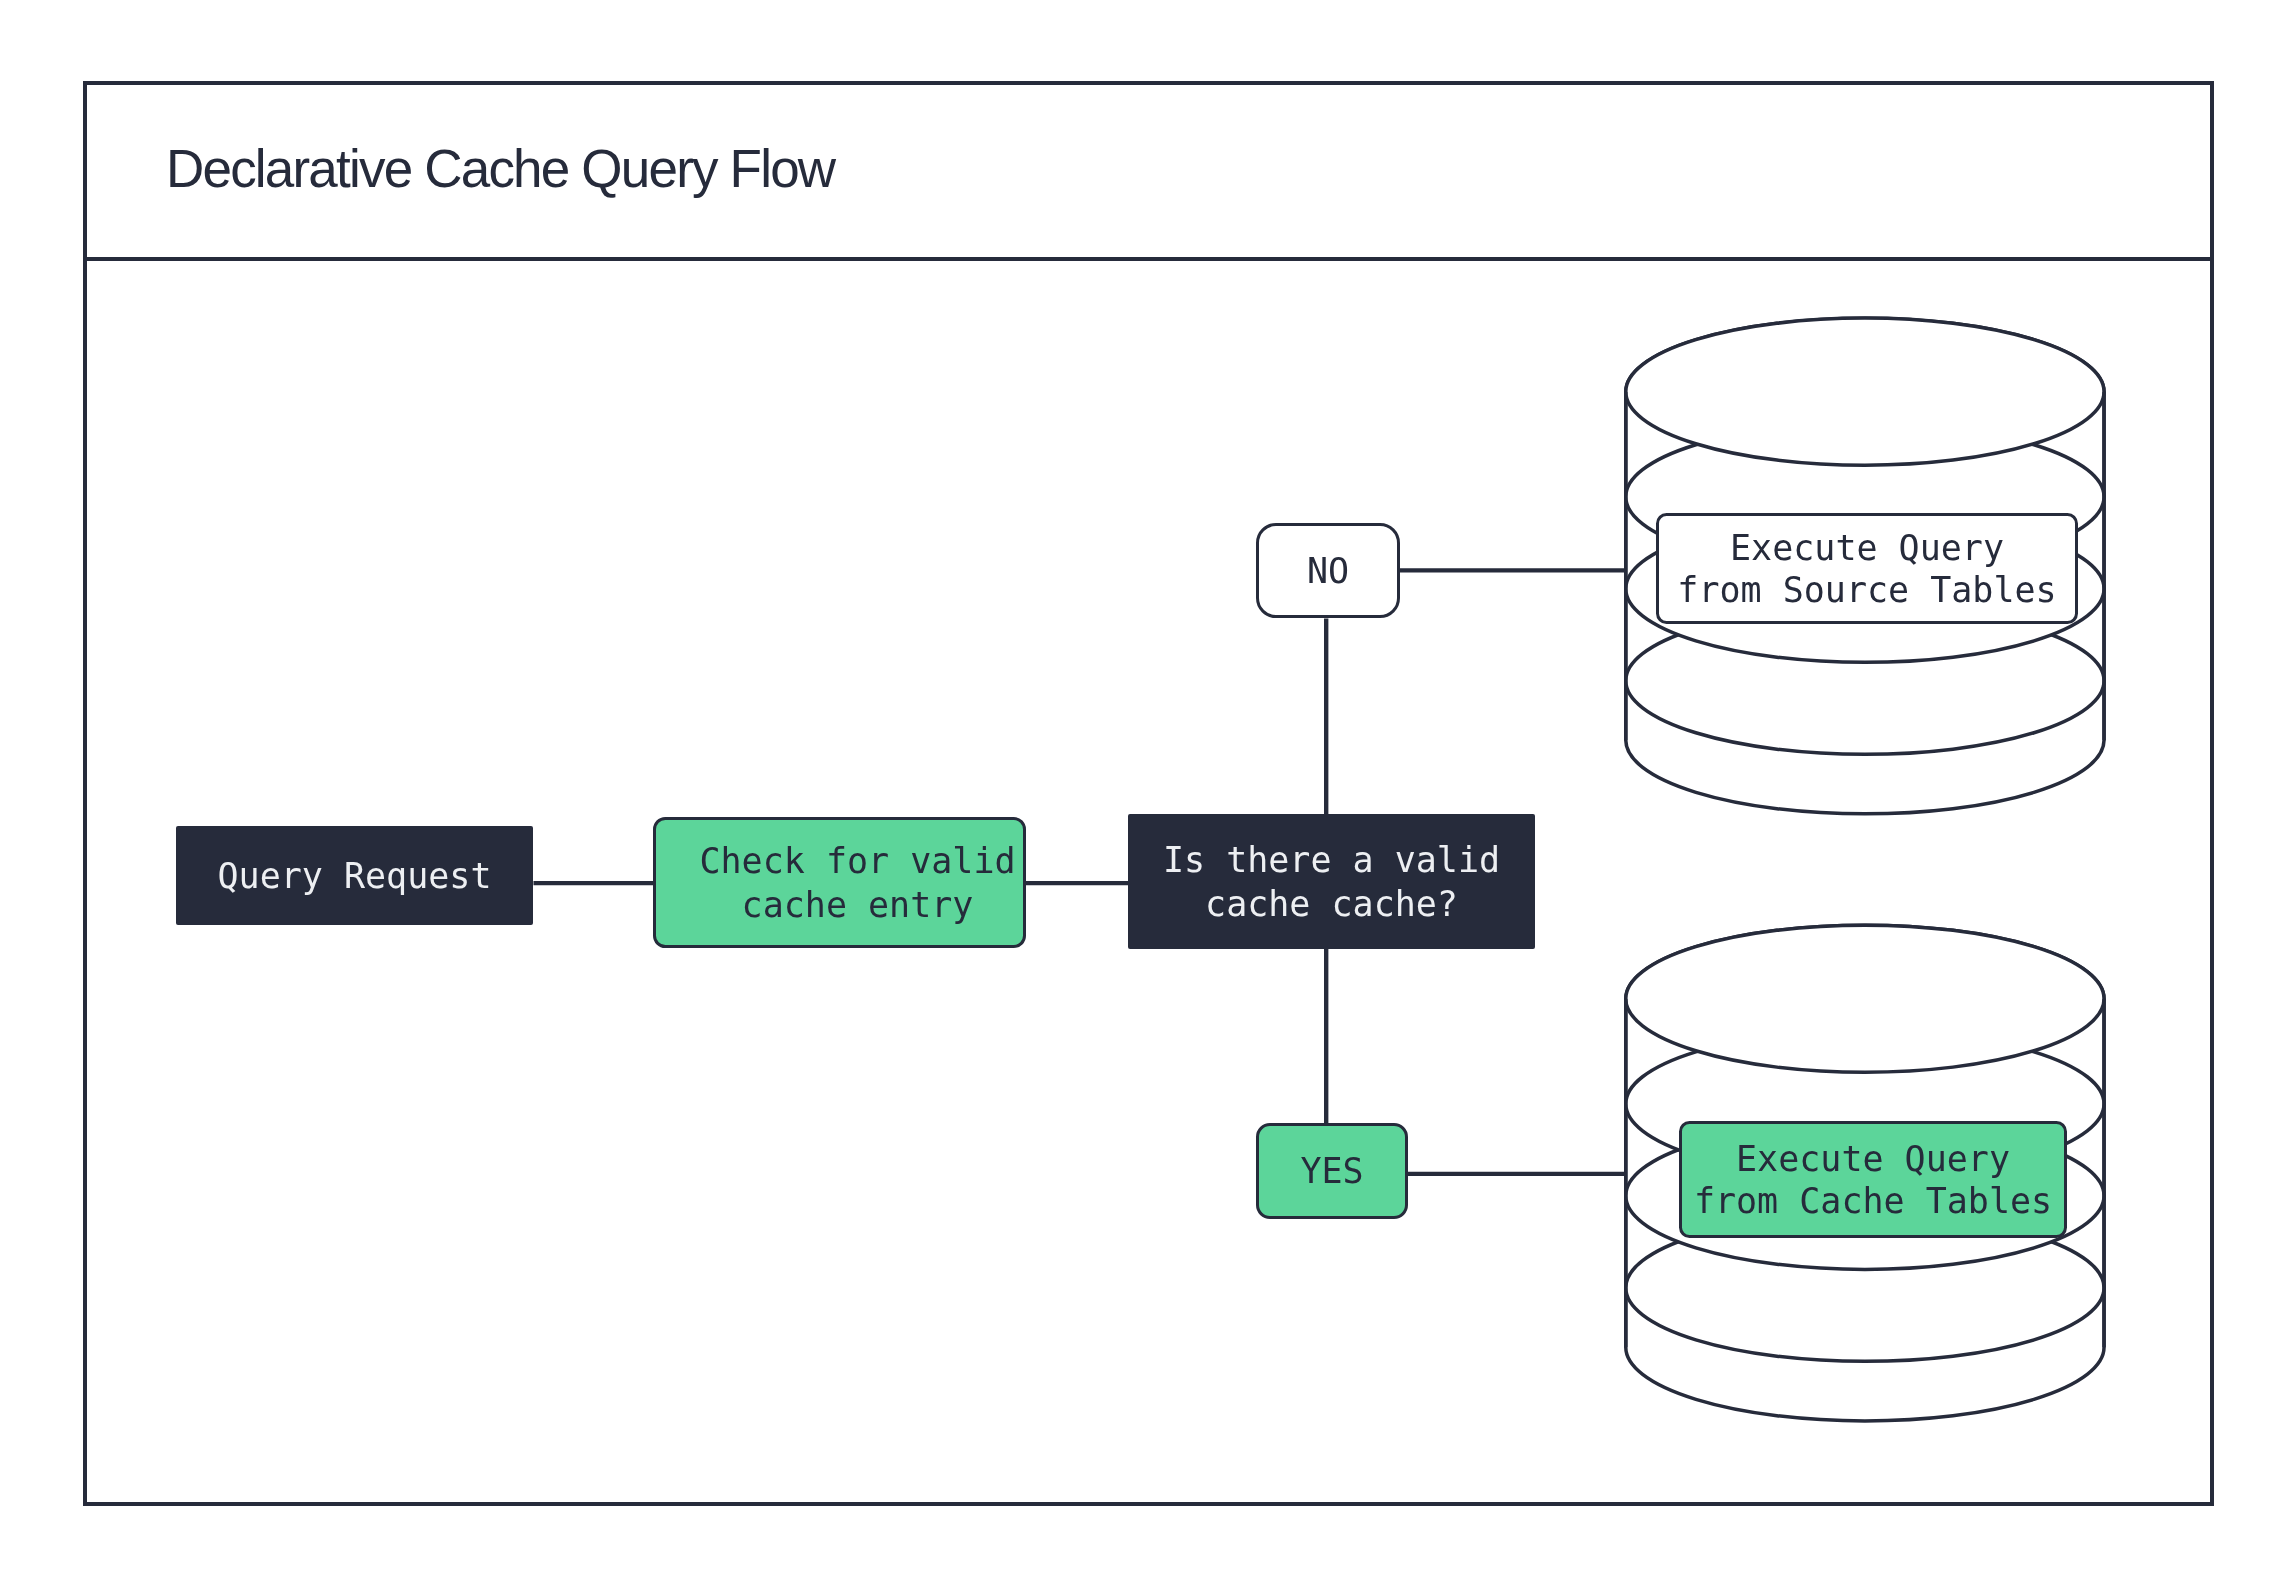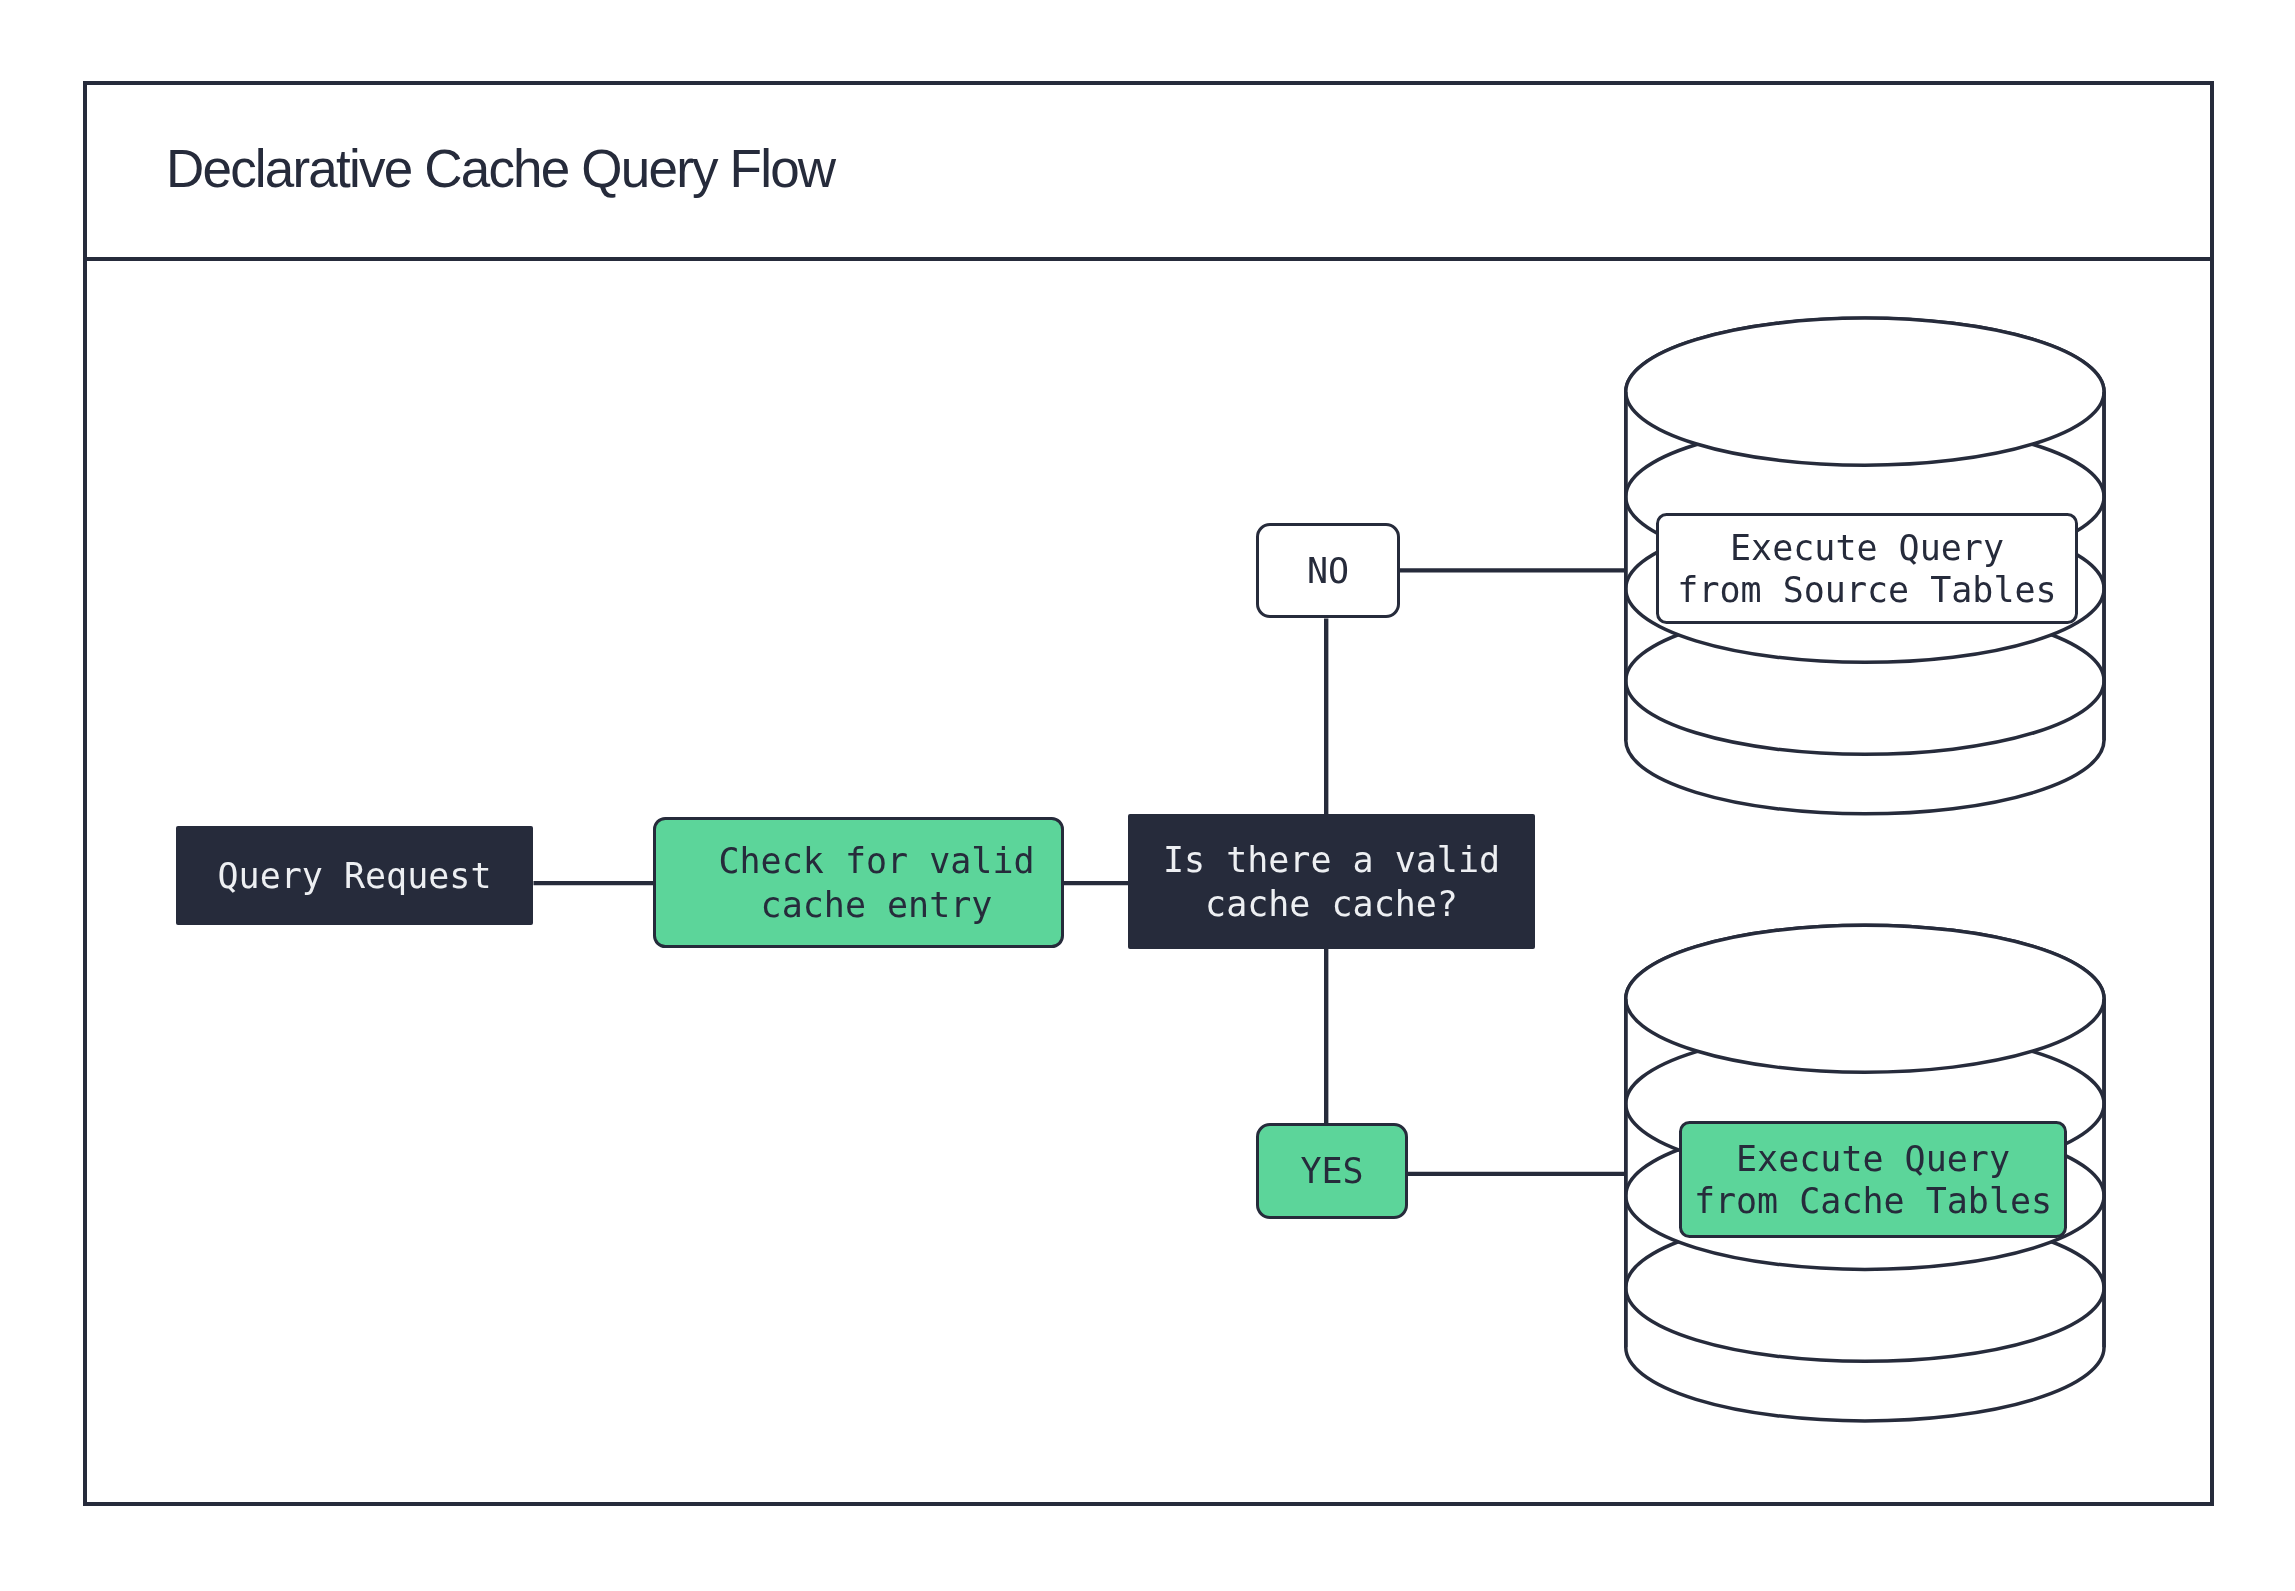--- a/index.html
+++ b/index.html
@@ -39,23 +39,23 @@
   }
   .node{
     position:absolute;display:flex;flex-direction:column;
     align-items:center;justify-content:center;
     font-size:35px;line-height:44px;white-space:nowrap;text-align:center;
   }
   .dark{background:var(--ink);color:var(--light);border-radius:2px;}
   .green{background:var(--green);color:var(--ink);border:3.5px solid var(--ink);border-radius:12.3px;}
   .white{background:var(--paper);color:var(--ink);border:3.5px solid var(--ink);border-radius:14px;}
   .n-query{left:176px;top:826px;width:357px;height:99px;}
-  .n-check{left:653px;top:817px;width:411px;height:131px;padding-left:36px;}
+  .n-check{left:653px;top:817px;width:373px;height:131px;padding-left:36px;}
   .n-decision{left:1128px;top:814px;width:407px;height:135px;}
-  .n-no{left:1256px;top:523px;width:144px;height:95px;border-radius:14px;}
+  .n-no{left:1256px;top:523px;width:144px;height:95px;border-radius:20px;}
   .n-yes{left:1256px;top:1123px;width:152px;height:96px;border-radius:14px;}
   .n-srcdb{left:1656px;top:513px;width:422px;height:111px;border-radius:10.5px;line-height:42px;}
   .n-cachedb{left:1679px;top:1121px;width:388px;height:117px;border-radius:10.5px;line-height:42px;}
 </style>
 </head>
 <body>
 
 <div class="stage">
 
   <svg class="wires" width="2295" height="1591" viewBox="0 0 2620 1816">

